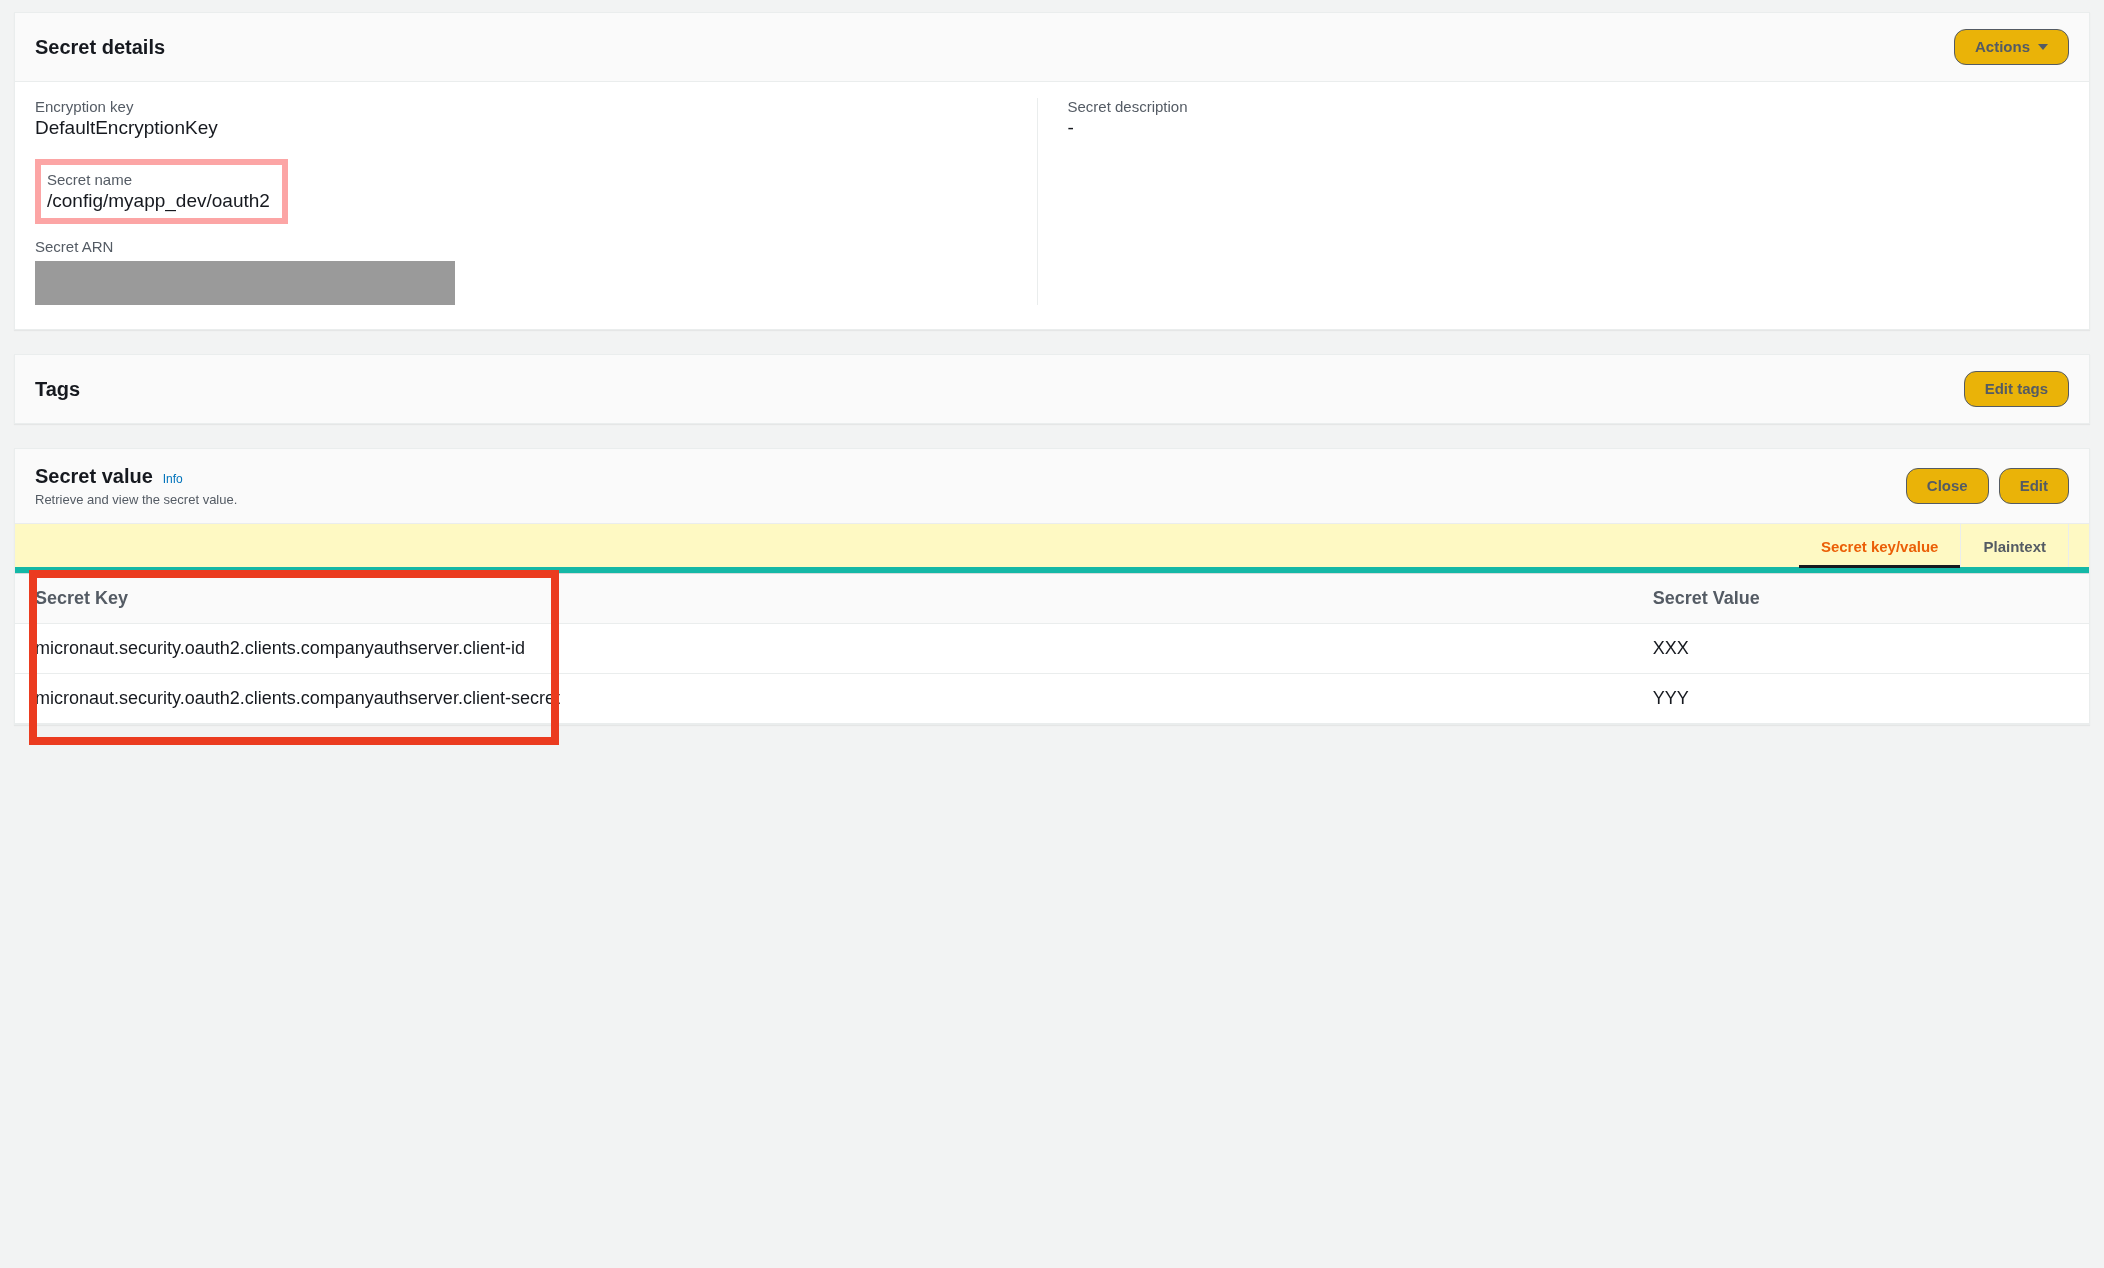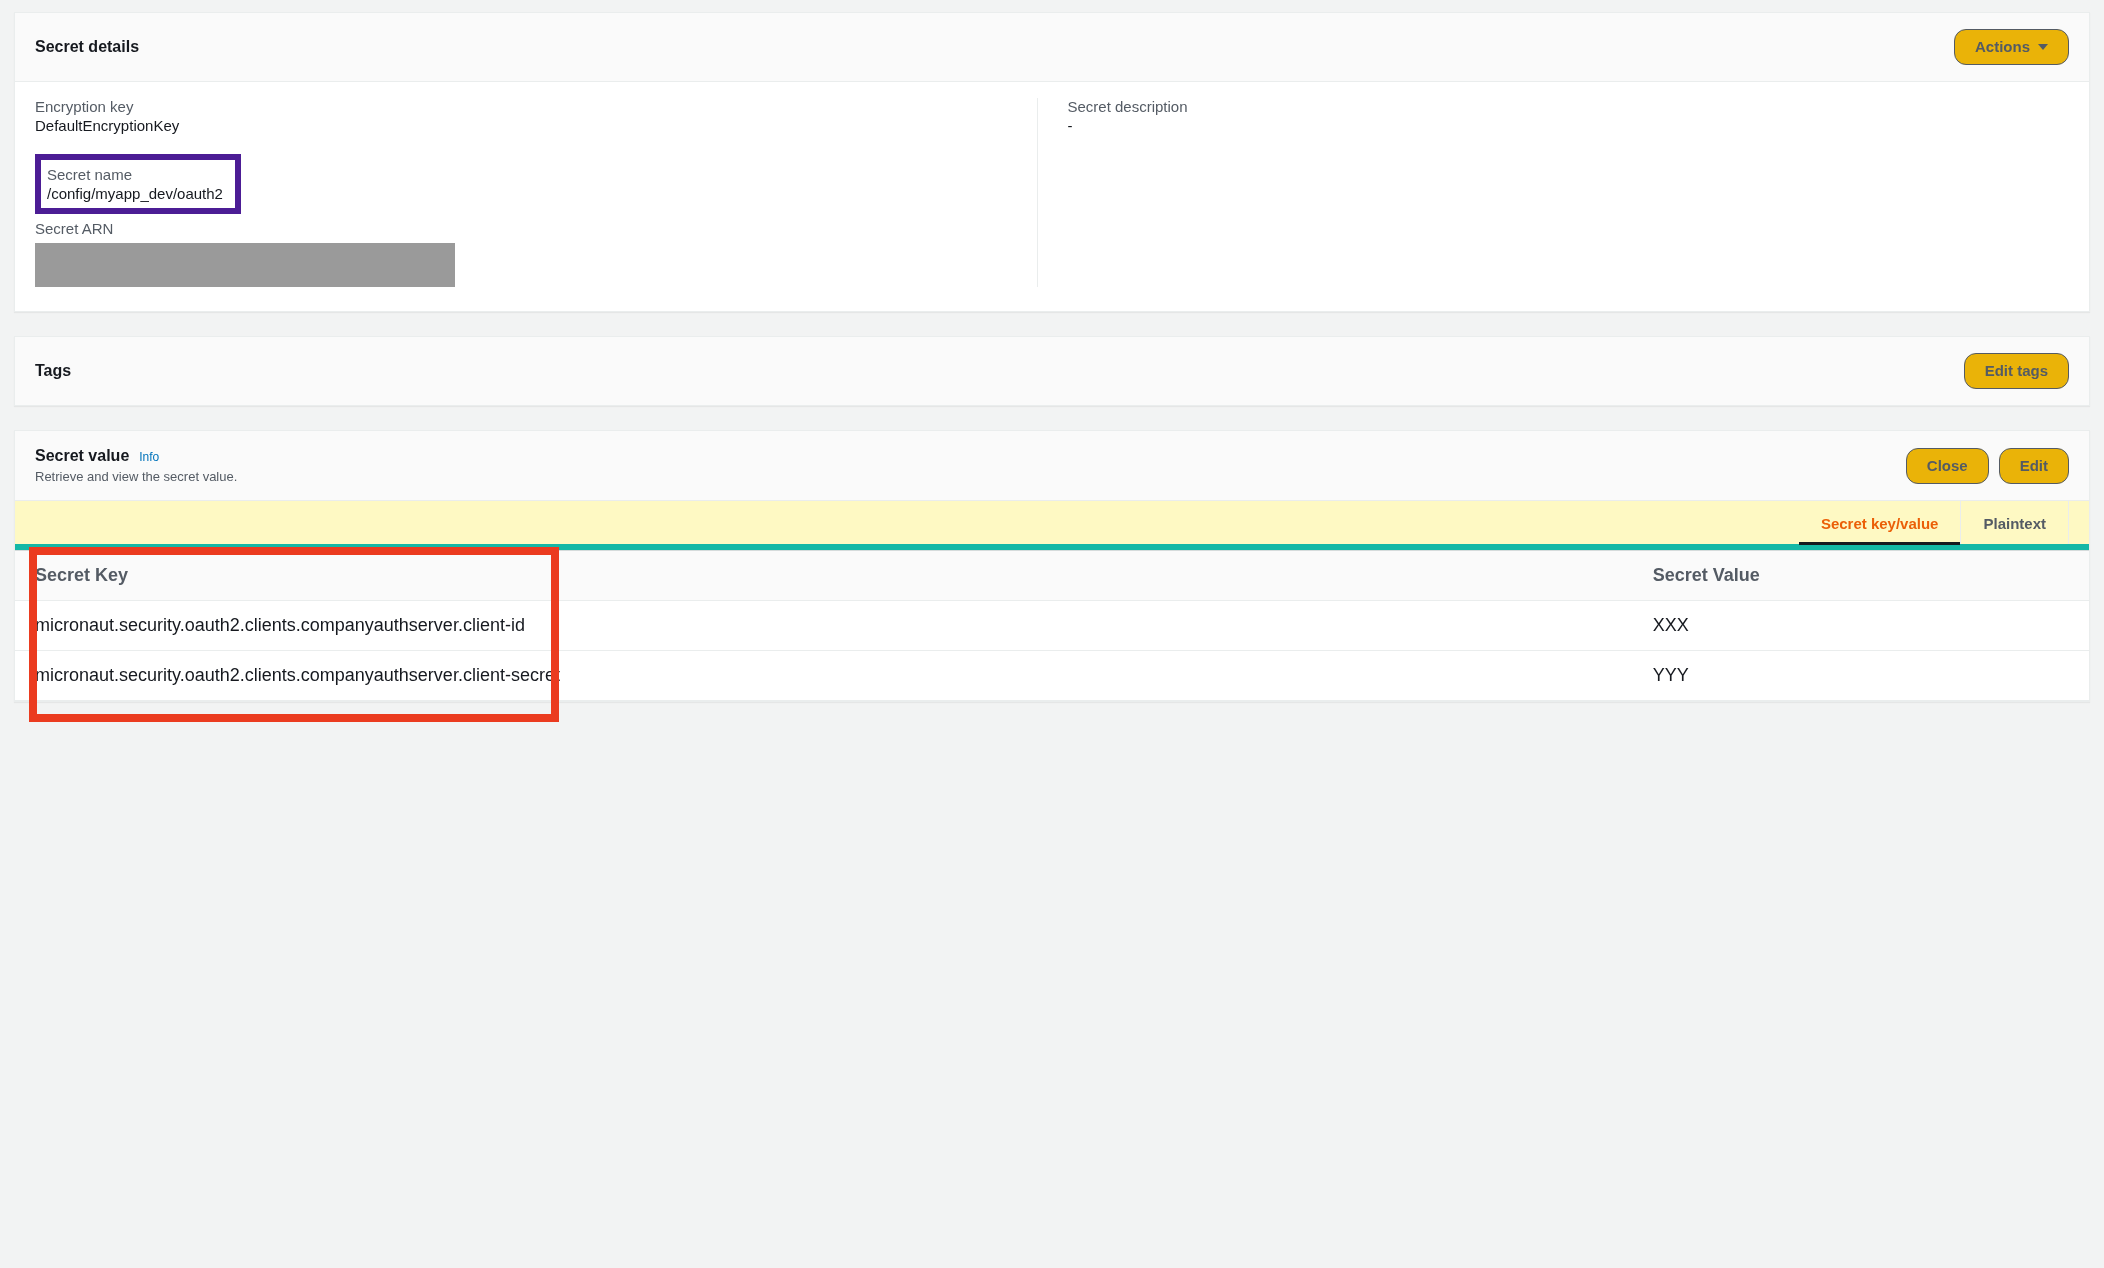--- a/index.html
+++ b/index.html
@@ -19,21 +19,21 @@
   .panel-header {
     display: flex;
     justify-content: space-between;
     align-items: center;
     padding: 16px 20px;
     border-bottom: 1px solid #eaeded;
     background: #fafafa;
   }
   .panel-header.no-border { border-bottom: none; background: #fafafa; }
   .panel-title {
-    font-size: 16px;
+    font-size: 20px;
     font-weight: 700;
     color: #16191f;
   }
   .panel-subtitle {
     font-size: 13px;
     color: #545b64;
     margin-top: 4px;
   }
   .btn {
     display: inline-flex;
@@ -65,30 +65,30 @@
     padding-right: 20px;
   }
   .col.left { border-right: 1px solid #eaeded; }
   .col.right { padding-left: 30px; }
   .field-label {
     font-size: 15px;
     color: #545b64;
     margin-bottom: 2px;
   }
   .field-value {
-    font-size: 15px;
+    font-size: 19px;
     color: #16191f;
     margin-bottom: 18px;
   }
   .highlight-box {
-    border: 6px solid #4c1d95;
+    border: 6px solid #fca5a5;
     display: inline-block;
     padding: 6px 12px 6px 6px;
     margin-top: 2px;
-    margin-bottom: 6px;
+    margin-bottom: 14px;
   }
   .highlight-box .field-label { margin-bottom: 2px; }
   .highlight-box .field-value { margin-bottom: 0; }
   .redacted {
     background: #9a9a9a;
     height: 44px;
     width: 420px;
     margin-top: 6px;
   }
   .info-link {

